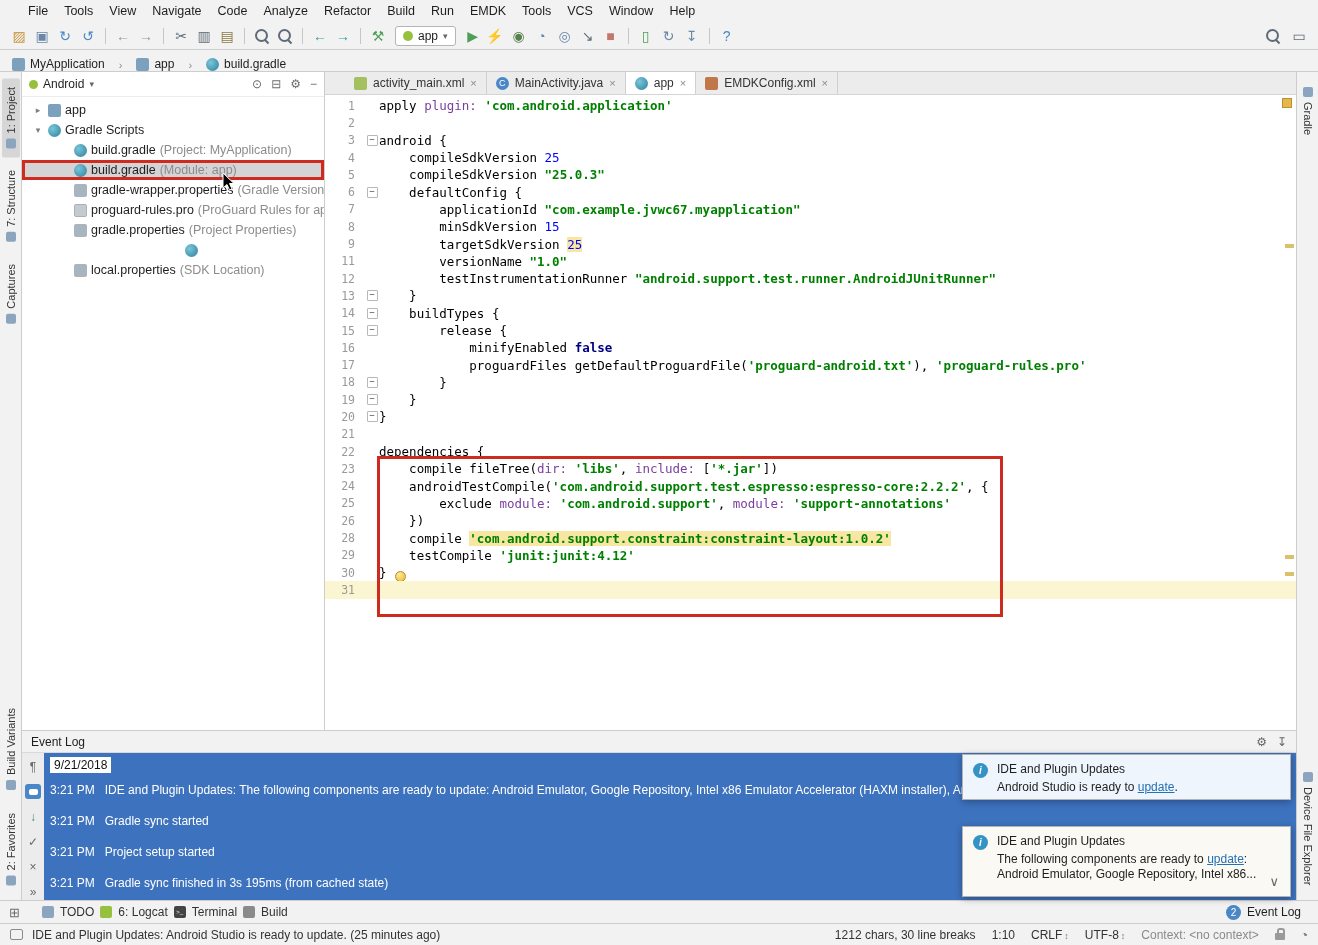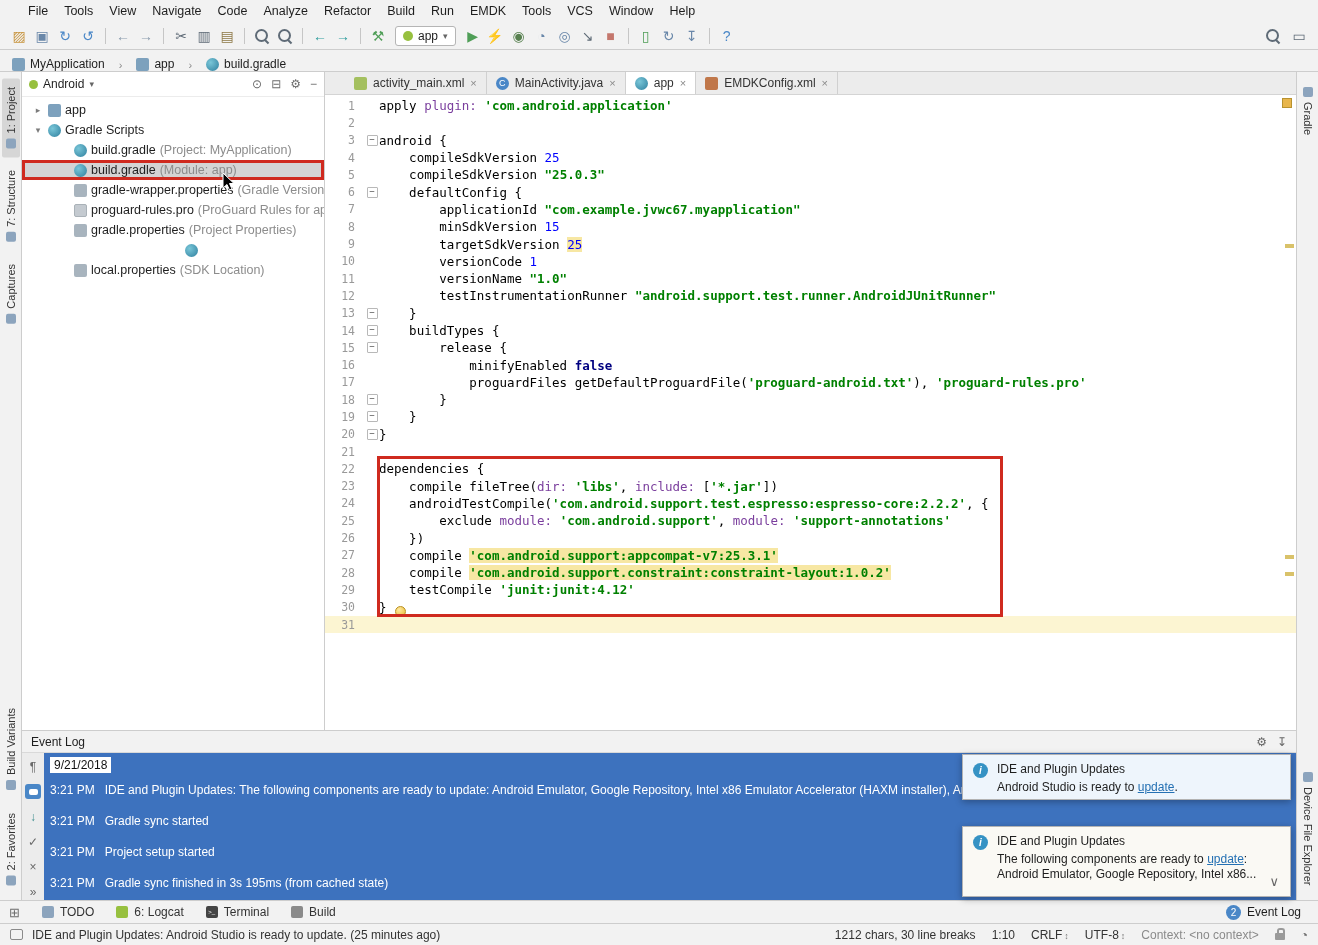--- a/index.html
+++ b/index.html
@@ -392,25 +392,20 @@
           <span class="lnum">8</span>
           <span class="fold"></span>
           <span class="ltext"><span class="tok-p">        minSdkVersion </span><span class="tok-n">15</span></span>
         </div>
         <div class="code-line">
           <span class="lnum">9</span>
           <span class="fold"></span>
           <span class="ltext"><span class="tok-p">        targetSdkVersion </span><span class="tok-n tok-h">25</span></span>
         </div>
         <div class="code-line">
-          <span class="lnum">10</span>
-          <span class="fold"></span>
-          <span class="ltext"><span class="tok-p">        versionCode </span><span class="tok-n">1</span></span>
-        </div>
-        <div class="code-line">
           <span class="lnum">11</span>
           <span class="fold"></span>
           <span class="ltext"><span class="tok-p">        versionName </span><span class="tok-s">"1.0"</span></span>
         </div>
         <div class="code-line">
           <span class="lnum">12</span>
           <span class="fold"></span>
           <span class="ltext"><span class="tok-p">        testInstrumentationRunner </span><span class="tok-s">"android.support.test.runner.AndroidJUnitRunner"</span></span>
         </div>
         <div class="code-line">
@@ -475,25 +470,20 @@
         </div>
         <div class="code-line">
           <span class="lnum">25</span>
           <span class="fold"></span>
           <span class="ltext"><span class="tok-p">        exclude </span><span class="tok-a">module: </span><span class="tok-s">'com.android.support'</span><span class="tok-p">, </span><span class="tok-a">module: </span><span class="tok-s">'support-annotations'</span></span>
         </div>
         <div class="code-line">
           <span class="lnum">26</span>
           <span class="fold"></span>
           <span class="ltext"><span class="tok-p">    })</span></span>
-        </div>
-        <div class="code-line">
-          <span class="lnum">27</span>
-          <span class="fold"></span>
-          <span class="ltext"><span class="tok-p">    compile </span><span class="tok-s tok-h">'com.android.support:appcompat-v7:25.3.1'</span></span>
         </div>
         <div class="code-line">
           <span class="lnum">28</span>
           <span class="fold"></span>
           <span class="ltext"><span class="tok-p">    compile </span><span class="tok-s tok-h">'com.android.support.constraint:constraint-layout:1.0.2'</span></span>
         </div>
         <div class="code-line">
           <span class="lnum">29</span>
           <span class="fold"></span>
           <span class="ltext"><span class="tok-p">    testCompile </span><span class="tok-s">'junit:junit:4.12'</span></span>
@@ -569,21 +559,21 @@
     <div>
       <div class="ntitle">IDE and Plugin Updates</div>
       <div class="nbody"><span>The following components are ready to </span><a class="nlink">update</a><span>:</span></div>
       <div class="nbody">Android Emulator, Google Repository, Intel x86...</div>
     </div>
     <span class="nchev">∨</span>
   </div>
 
   <div id="bottombar">
     <span class="switcher">⊞</span>
-    <span id="bb-left" style="display:inline-flex;gap:22px">
+    <span id="bb-left" style="display:inline-flex;gap:6px">
         <span class="bb-item">
           <span class="bb-icon todo"></span>
           <span>TODO</span>
         </span>
         <span class="bb-item">
           <span class="bb-icon logcat"></span>
           <span>6: Logcat</span>
         </span>
         <span class="bb-item">
           <span class="bb-icon terminal">&gt;_</span>

